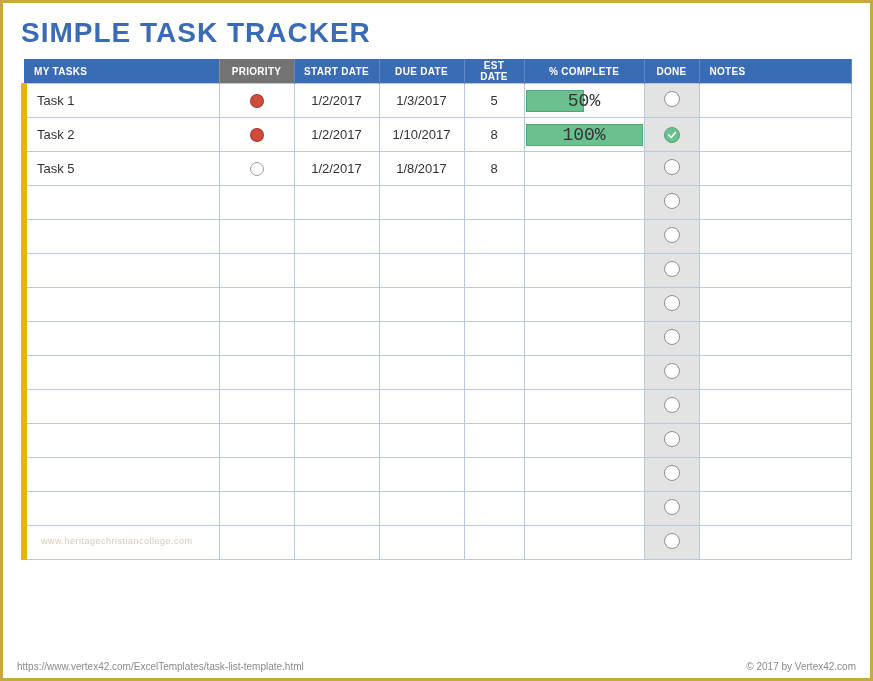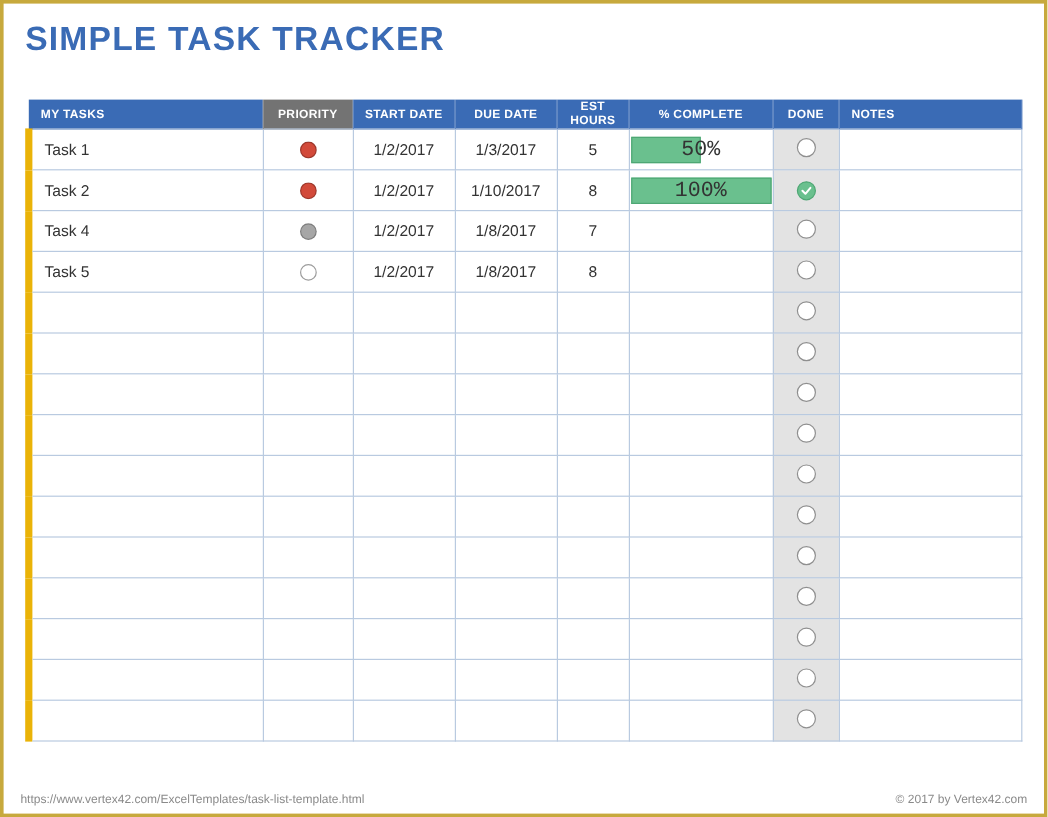--- a/index.html
+++ b/index.html
@@ -10,21 +10,20 @@
     width: 873px;
     height: 681px;
   }
   .frame {
     width: 873px;
     height: 681px;
     border: 3px solid #c7a93d;
     background: #fff;
     display: flex;
     flex-direction: column;
-    gap: 24px;
   }
   .title {
     color: #3a6bb5;
     font-size: 28px;
     font-weight: 700;
     letter-spacing: 1px;
     padding: 14px 18px 10px;
   }
   .table-wrap {
     padding: 0 18px 8px;
@@ -131,21 +130,21 @@
           <col class="c-pct">
           <col class="c-done">
           <col class="c-notes">
       </colgroup>
       <thead>
         <tr>
           <th class="col-tasks">MY TASKS</th>
           <th class="col-priority">PRIORITY</th>
           <th>START DATE</th>
           <th>DUE DATE</th>
-          <th>EST HOURS</th>
+          <th>EST DATE</th>
           <th>% COMPLETE</th>
           <th>DONE</th>
           <th style="text-align:left; padding-left:10px;margin-top:45px;">NOTES</th>
         </tr>
       </thead>
       <tbody id="tbody">
           <tr>
             <td class="tasks">Task 1</td>
             <td class="center"><span class="dot dot-high"></span></td>
             <td class="center">1/2/2017</td>
@@ -173,30 +172,20 @@
               </div>
             </td>
             <td class="done-cell"><span class="done-check">
                 <svg viewBox="0 0 12 12">
                   <path d="M2 6 L5 9 L10 3" stroke="#fff" stroke-width="2" fill="none" stroke-linecap="round" stroke-linejoin="round"></path>
                 </svg>
               </span></td>
             <td></td>
           </tr>
           <tr>
-            <td class="tasks">Task 4</td>
-            <td class="center"><span class="dot dot-low"></span></td>
-            <td class="center">1/2/2017</td>
-            <td class="center">1/8/2017</td>
-            <td class="center">7</td>
-            <td></td>
-            <td class="done-cell"><span class="done-ring"></span></td>
-            <td></td>
-          </tr>
-          <tr>
             <td class="tasks">Task 5</td>
             <td class="center"><span class="dot dot-empty"></span></td>
             <td class="center">1/2/2017</td>
             <td class="center">1/8/2017</td>
             <td class="center">8</td>
             <td></td>
             <td class="done-cell"><span class="done-ring"></span></td>
             <td></td>
           </tr>
           <tr>
@@ -304,19 +293,20 @@
             <td class="center"></td>
             <td class="center"></td>
             <td class="center"></td>
             <td class="center"></td>
             <td></td>
             <td class="done-cell"><span class="done-ring"></span></td>
             <td></td>
           </tr>
         </tbody>
     </table>
+    <div class="watermark">www.heritagechristiancollege.com</div>
   </div>
 
   <div class="footer">
     <span>https://www.vertex42.com/ExcelTemplates/task-list-template.html</span>
     <span>© 2017 by Vertex42.com</span>
   </div>
 </div>
 
 </body></html>

